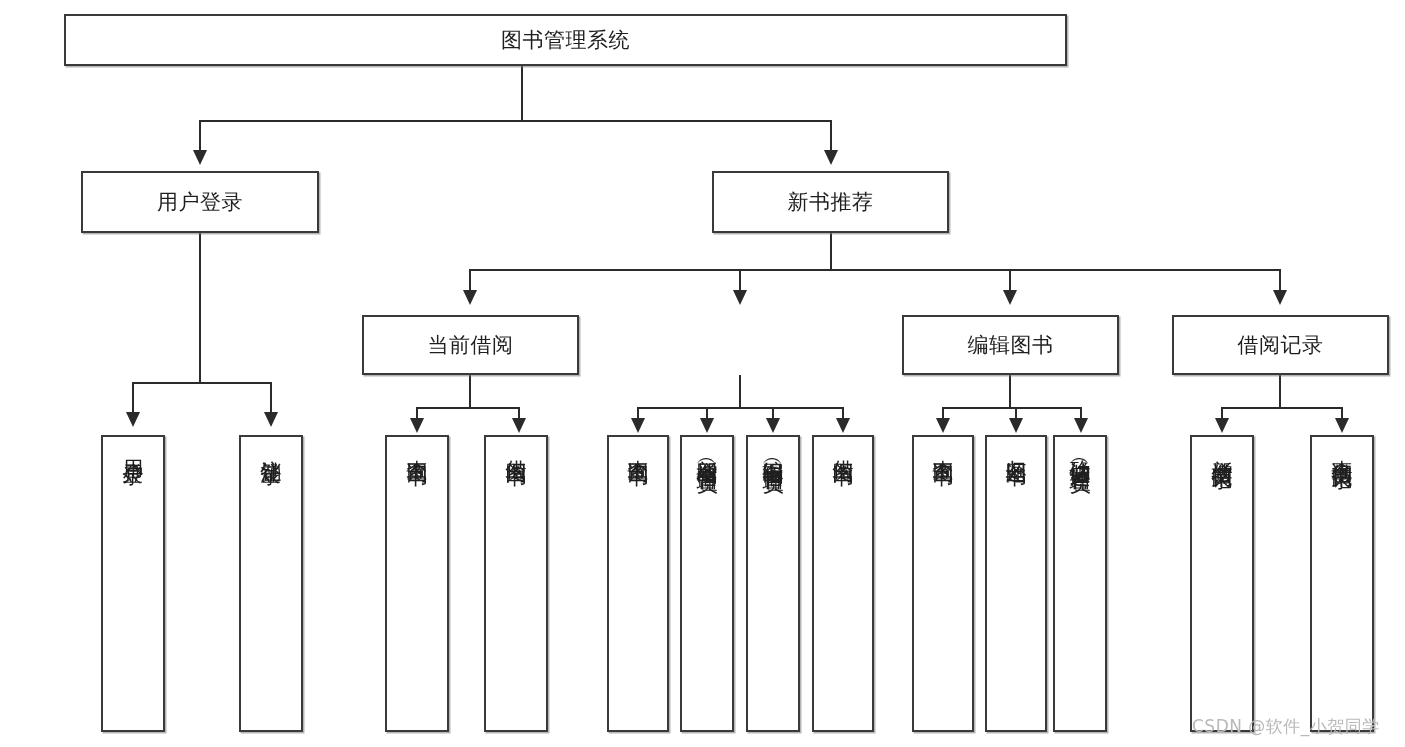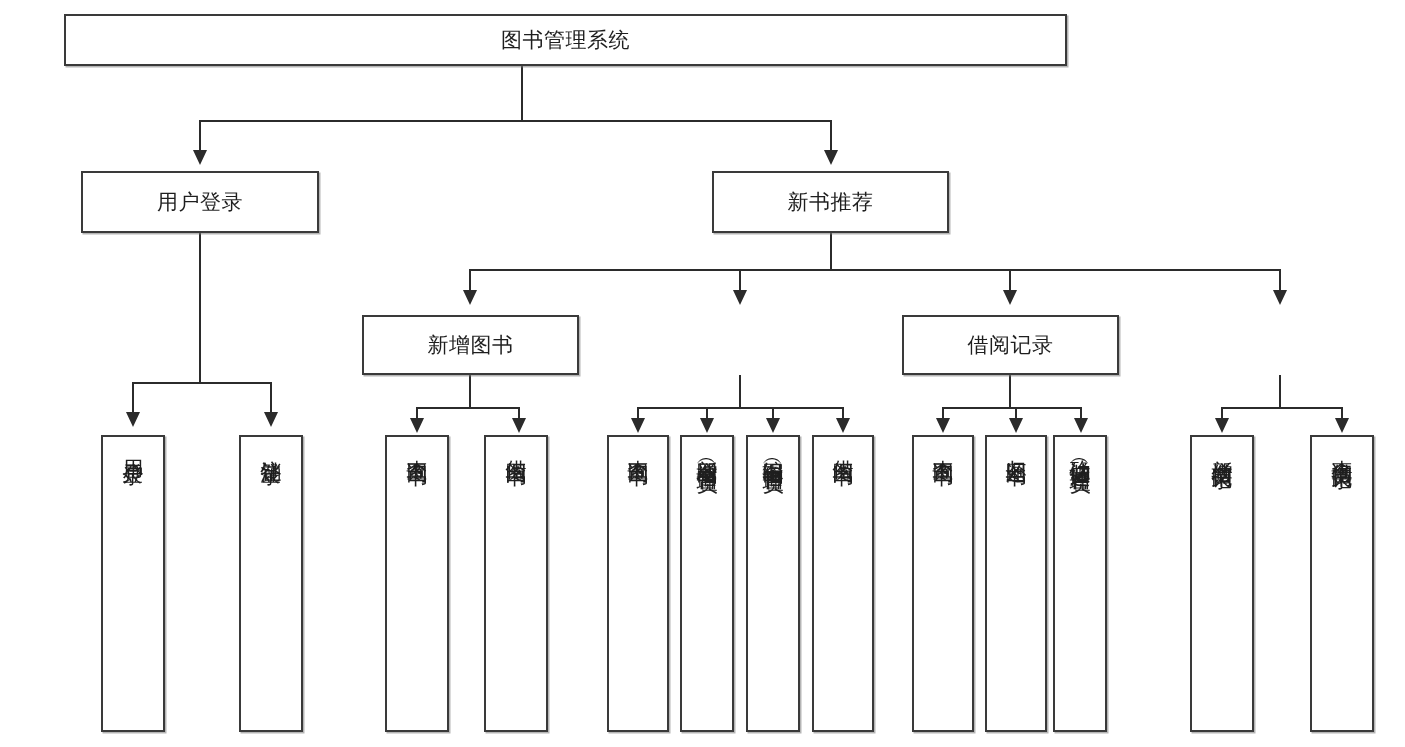--- a/index.html
+++ b/index.html
@@ -162,23 +162,26 @@
   </div>
 
   <div class="node horiz" style="left:81px; top:171px; width:238px; height:62px;">
     <span class="label">用户登录</span>
   </div>
   <div class="node horiz" style="left:712px; top:171px; width:237px; height:62px;">
     <span class="label">新书推荐</span>
   </div>
 
   <div class="node horiz" style="left:362px; top:315px; width:217px; height:60px;">
-    <span class="label">新增图书</span>
+    <span class="label">当前借阅</span>
   </div>
   <div class="node horiz" style="left:902px; top:315px; width:217px; height:60px;">
+    <span class="label">编辑图书</span>
+  </div>
+  <div class="node horiz" style="left:1172px; top:315px; width:217px; height:60px;">
     <span class="label">借阅记录</span>
   </div>
 
   <div class="node vert" style="left:101px; top:435px; width:64px; height:297px;">
     <span class="label">用户登录</span>
   </div>
   <div class="node vert" style="left:239px; top:435px; width:64px; height:297px;">
     <span class="label">注销登录</span>
   </div>
 
@@ -212,14 +215,15 @@
     <span class="label">确认归还（管理员）</span>
   </div>
 
   <div class="node vert" style="left:1190px; top:435px; width:64px; height:297px;">
     <span class="label">新增借阅记录</span>
   </div>
   <div class="node vert" style="left:1310px; top:435px; width:64px; height:297px;">
     <span class="label">查询借阅记录</span>
   </div>
 
+  <div id="watermark" style="left:1192px; top:715px;">CSDN @软件_小贺同学</div>
 
 </div>
 
 </body></html>

